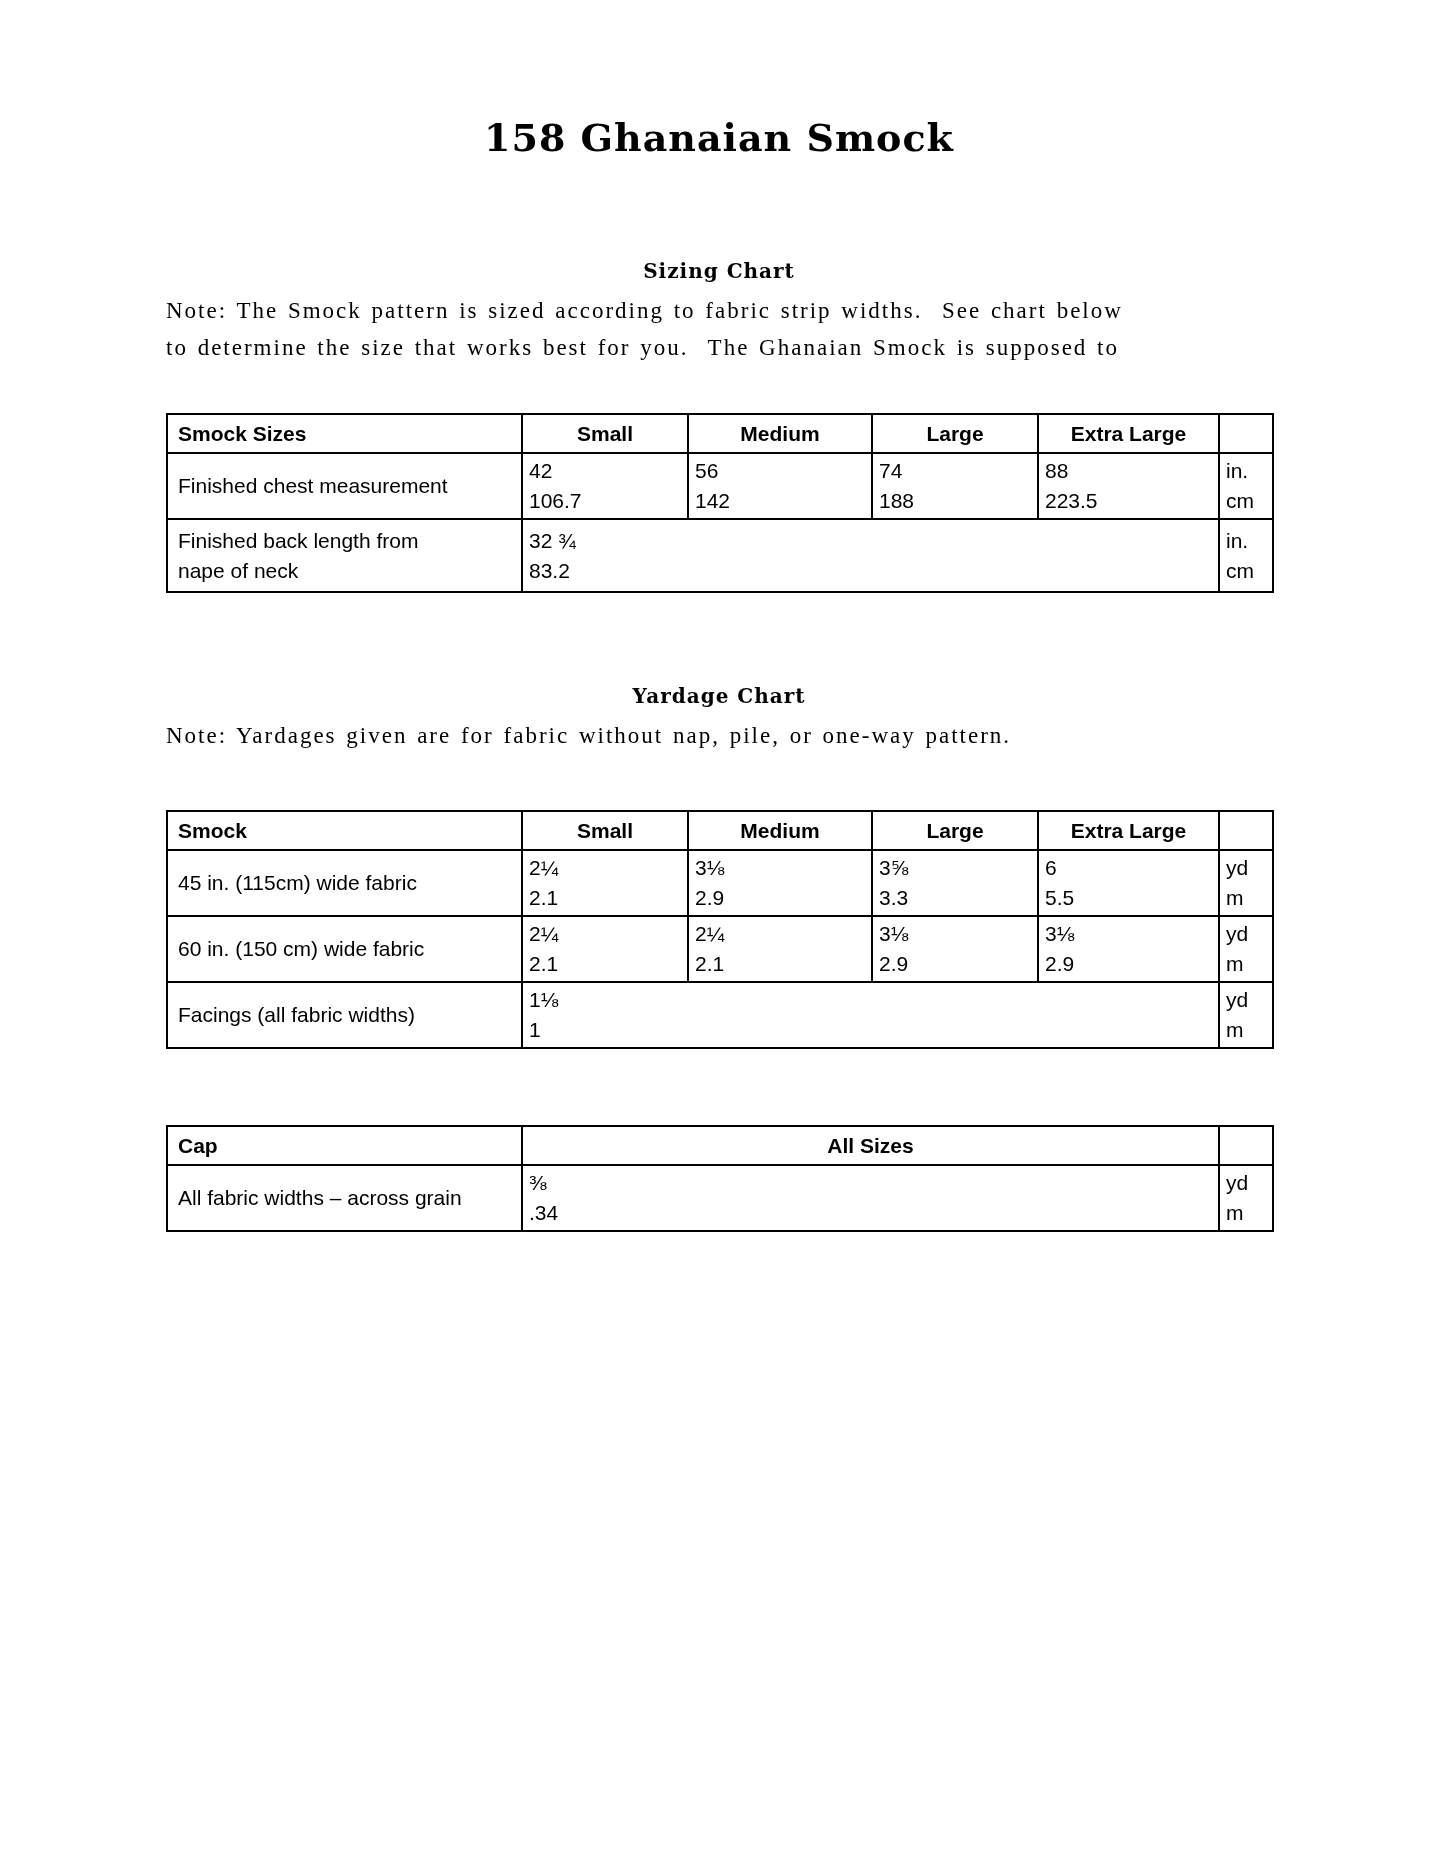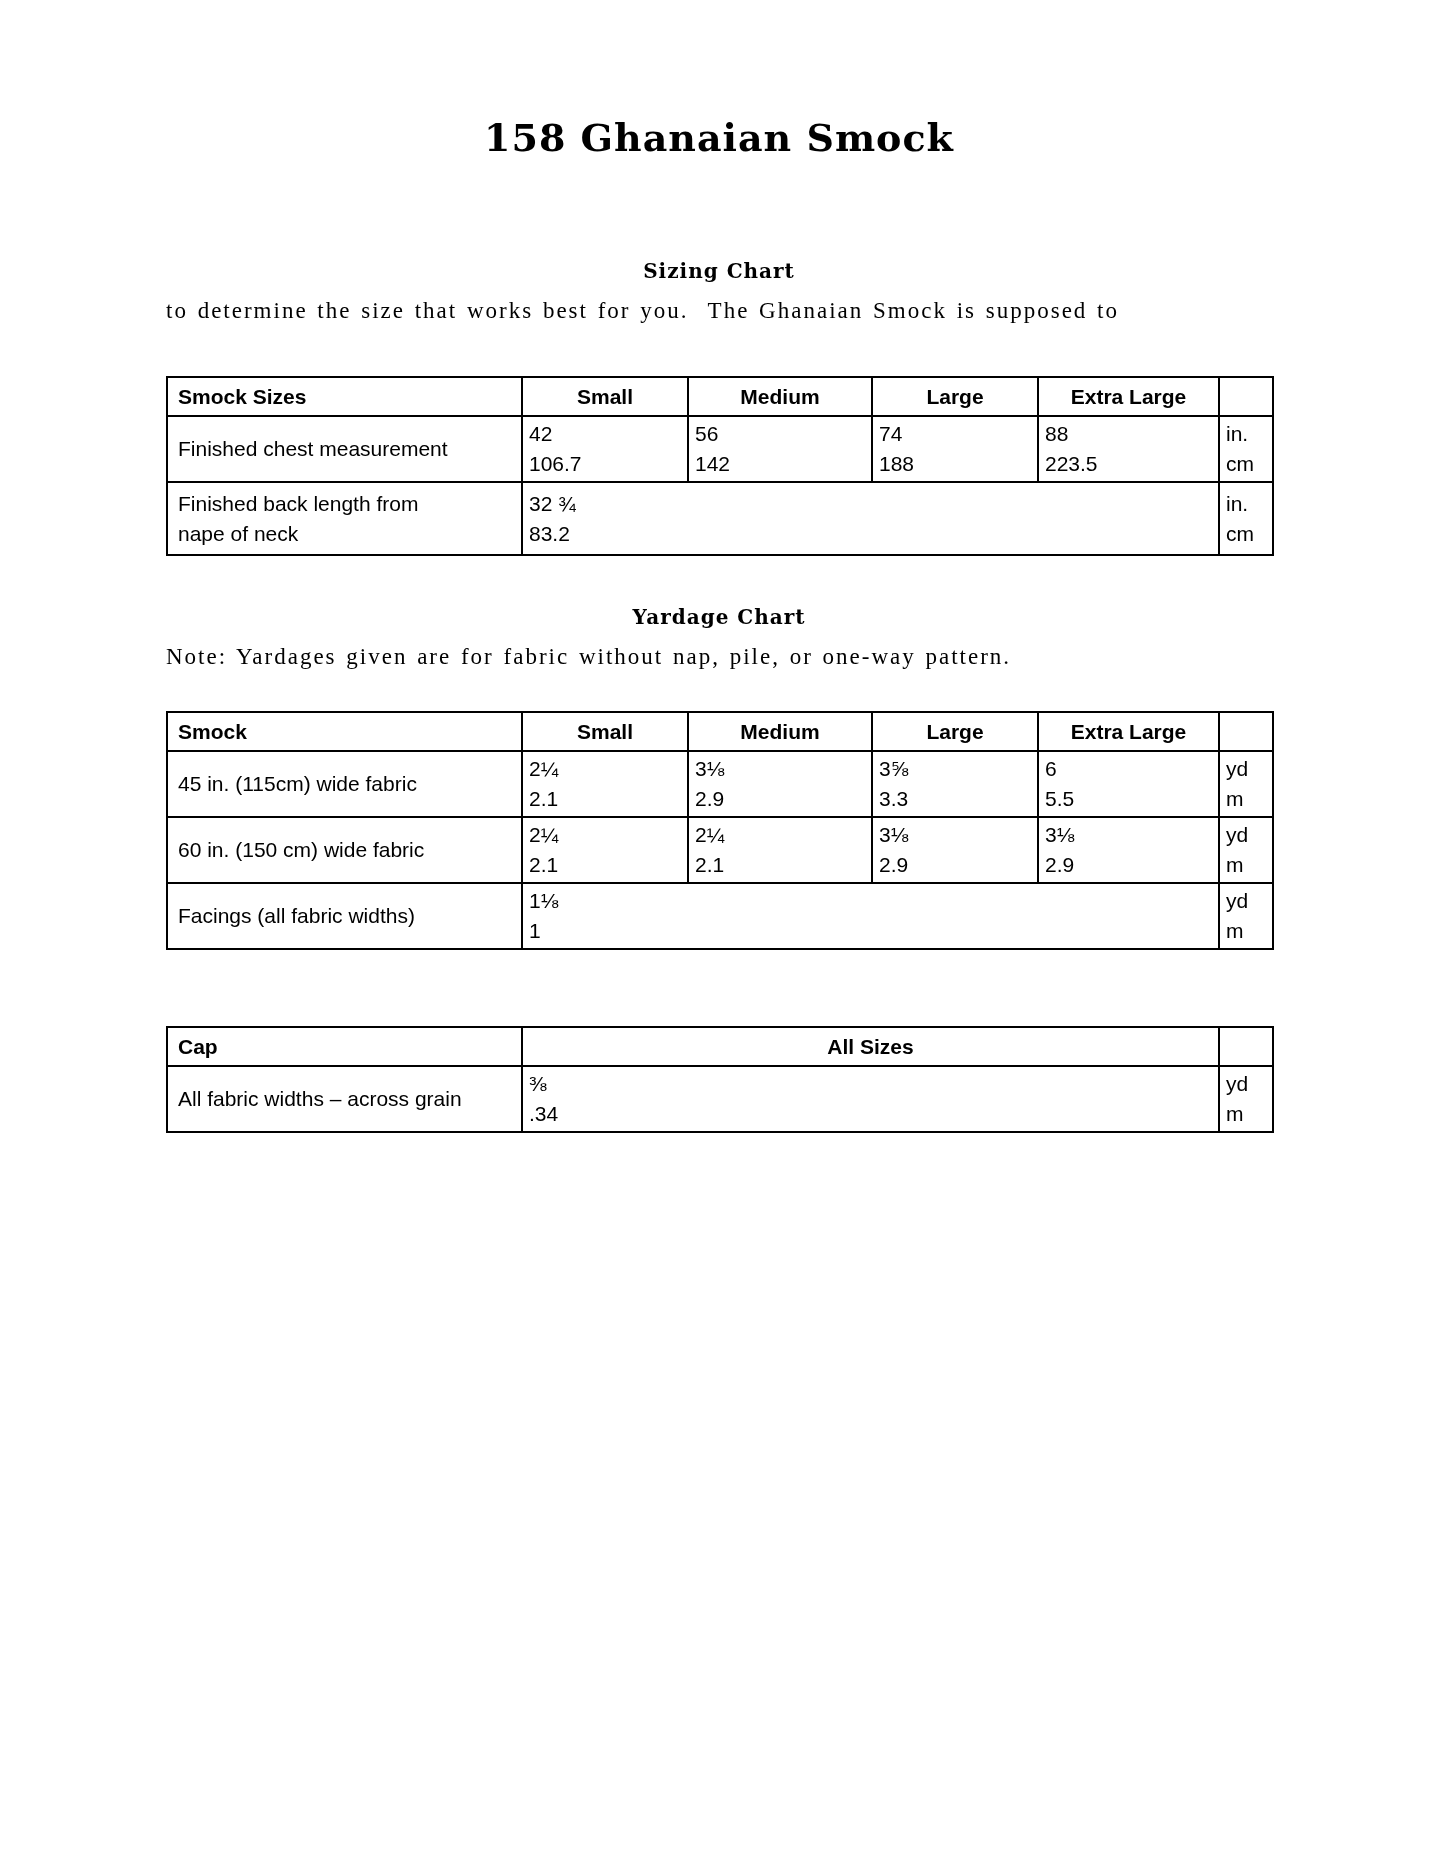--- a/index.html
+++ b/index.html
@@ -30,41 +30,41 @@
   .section-heading {
     margin: 0;
     font-family: "DejaVu Serif", serif;
     font-weight: bold;
     font-size: 20px;
     line-height: 30px;
     letter-spacing: 1px;
     text-align: center;
   }
   .heading-sizing { margin-top: 98px; }
-  .heading-yardage { margin-top: 46px; }
+  .heading-yardage { margin-top: 88px; }
   .note {
     margin: 6px 0 0 0;
     font-family: "Liberation Serif", serif;
     font-size: 23px;
     line-height: 37px;
     letter-spacing: 2px;
     word-spacing: 2px;
     white-space: pre-wrap;
   }
   .note-line { display: block; }
   table.chart {
     border-collapse: collapse;
     table-layout: fixed;
     width: 1106px;
     border: 1px solid #c4b5fd;
     font-family: "Liberation Sans", sans-serif;
     font-size: 21px;
   }
   .sizing-table  { margin-top: 47px; }
-  .yardage-table { margin-top: 36px; }
+  .yardage-table { margin-top: 56px; }
   .cap-table     { margin-top: 76px; }
   table.chart col.c-label  { width: 355px; }
   table.chart col.c-small  { width: 166px; }
   table.chart col.c-medium { width: 184px; }
   table.chart col.c-large  { width: 166px; }
   table.chart col.c-xl     { width: 181px; }
   table.chart col.c-all    { width: 697px; }
   table.chart col.c-units  { width: 54px; }
   table.chart th, table.chart td {
     border: 2px solid #000;
@@ -94,21 +94,21 @@
 </style>
 </head>
 <body>
 
 <div class="page">
 
   <h1 class="doc-title">158 Ghanaian Smock</h1>
 
   <h2 class="section-heading heading-sizing">Sizing Chart</h2>
 
-  <p class="note"><span class="note-line">to determine the size that works best for you.  The Ghanaian Smock is supposed to</span></p>
+  <p class="note"><span class="note-line">Note: The Smock pattern is sized according to fabric strip widths.  See chart below</span><span class="note-line">to determine the size that works best for you.  The Ghanaian Smock is supposed to</span></p>
 
   <table class="chart sizing-table">
     <colgroup>
       <col class="c-label">
         <col class="c-small">
         <col class="c-medium">
         <col class="c-large">
         <col class="c-xl">
         <col class="c-units">
     </colgroup>

